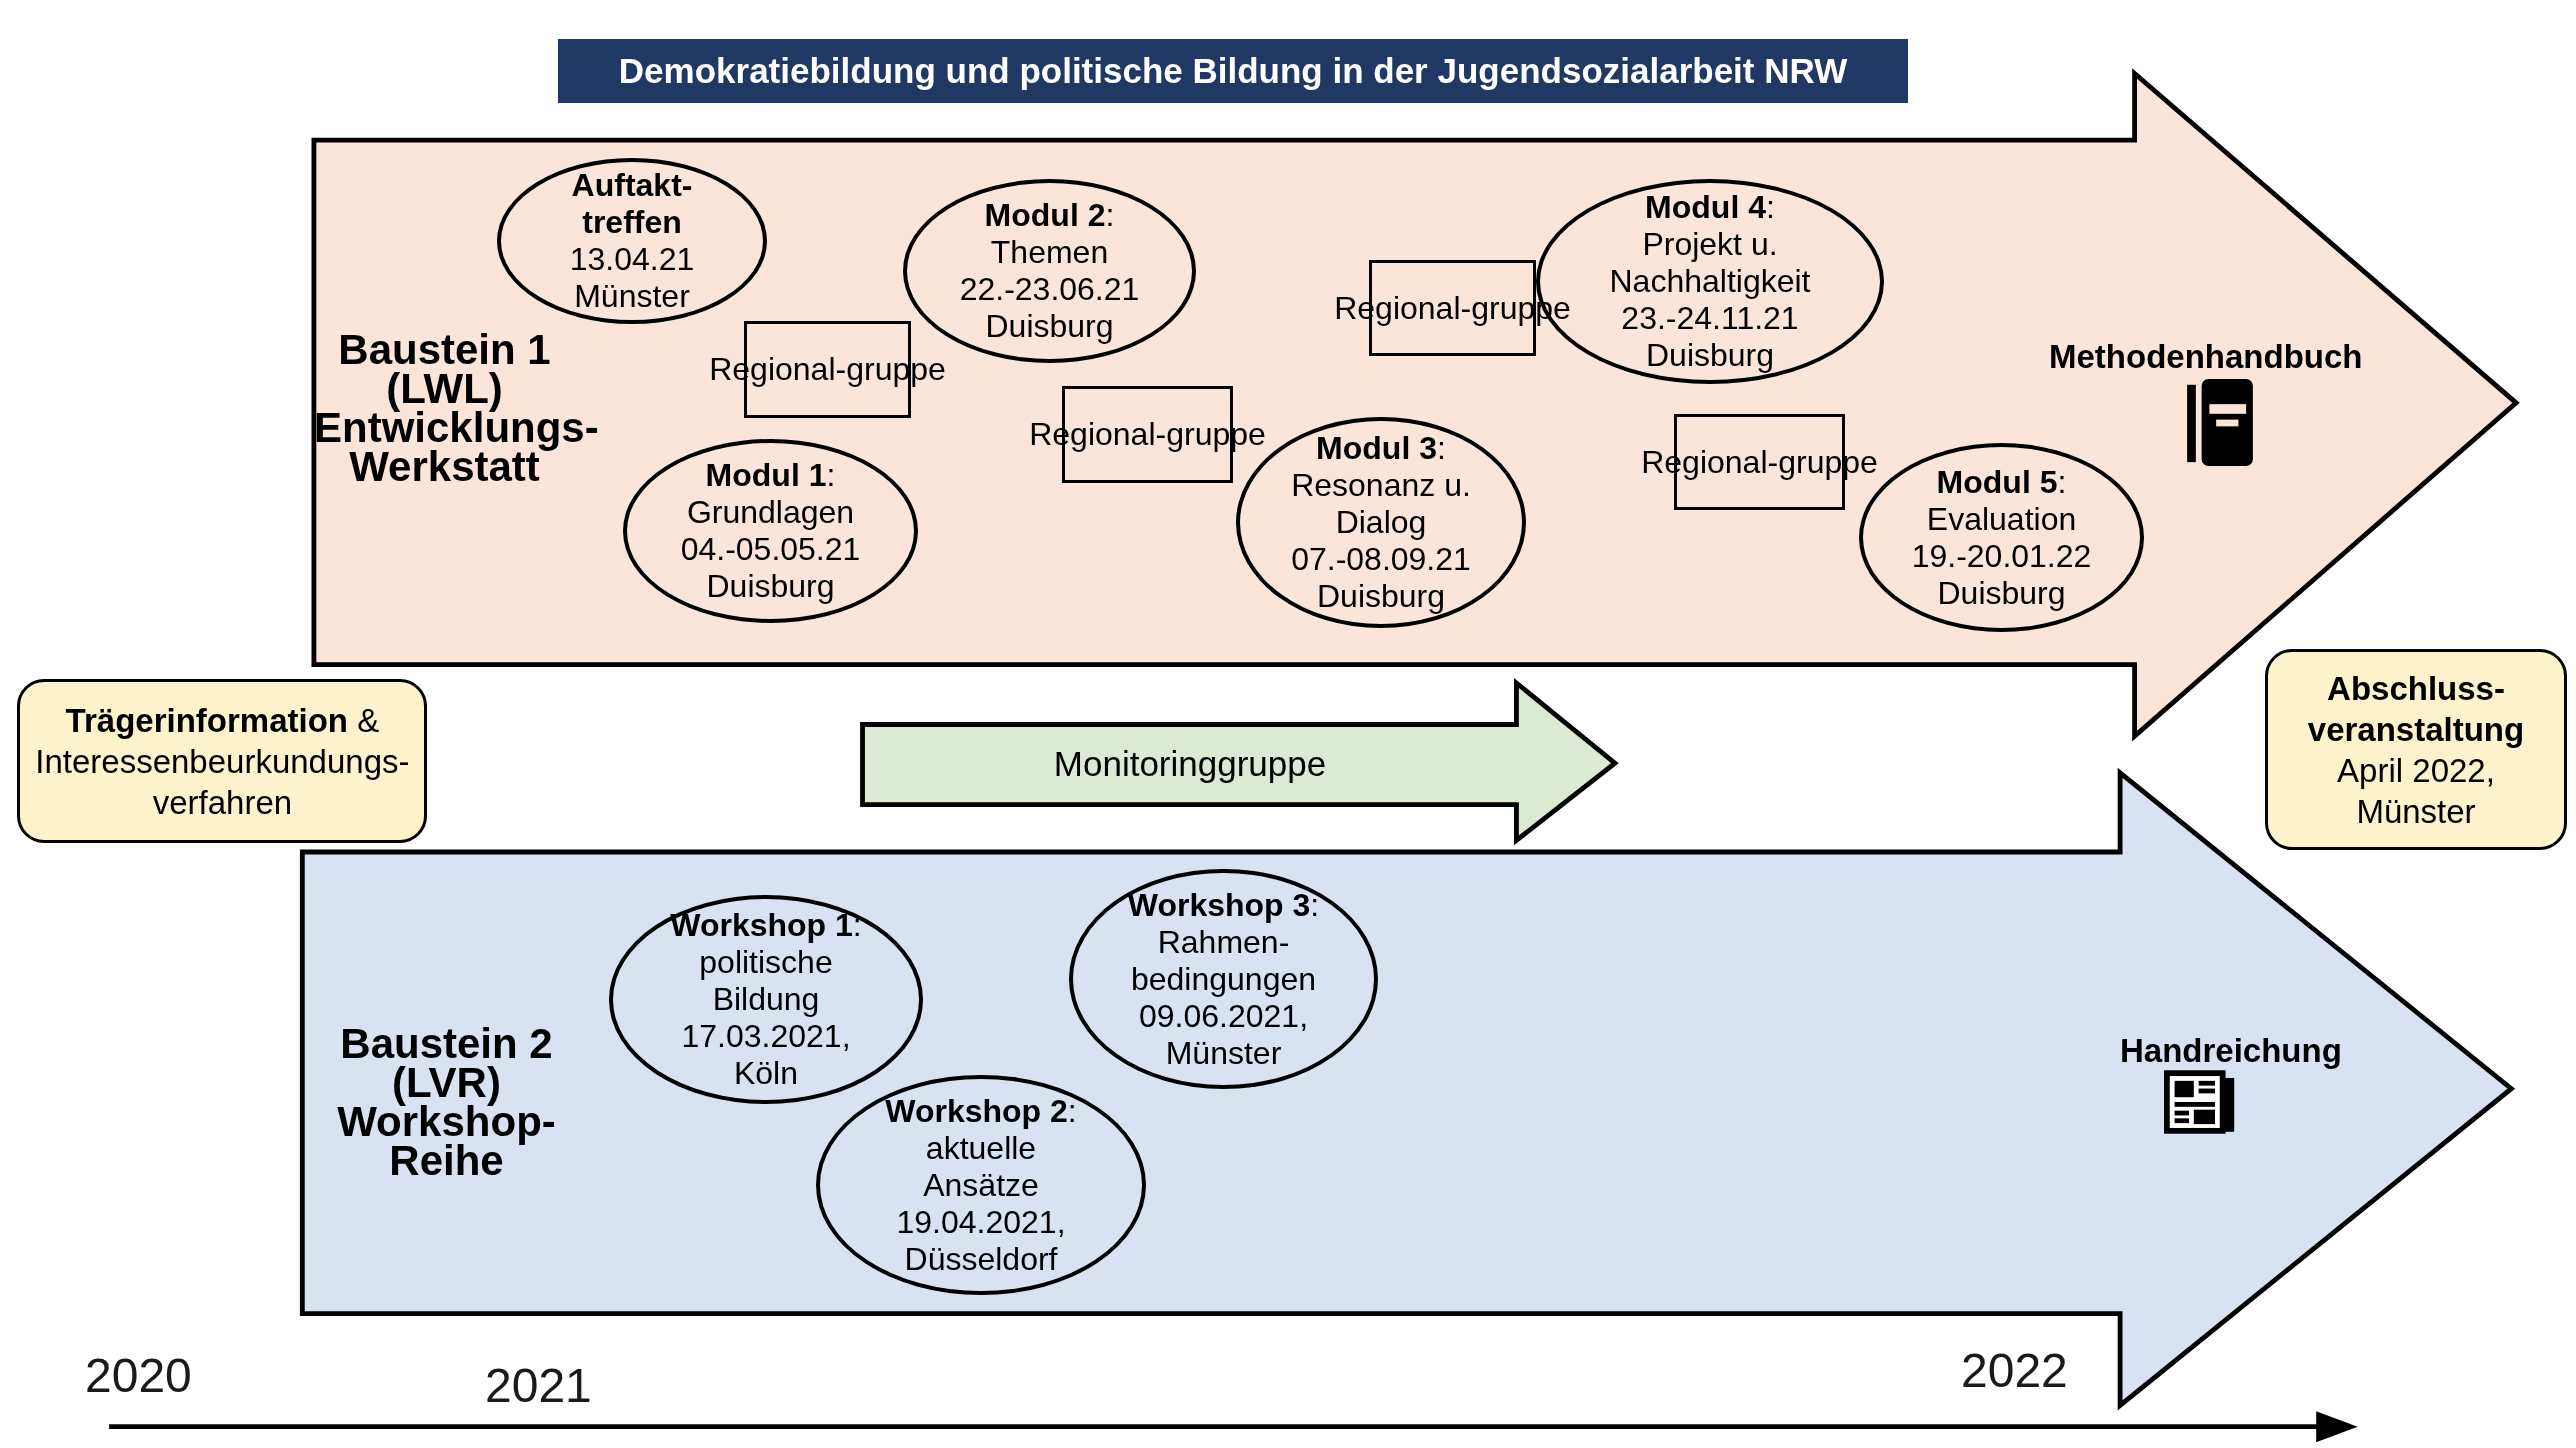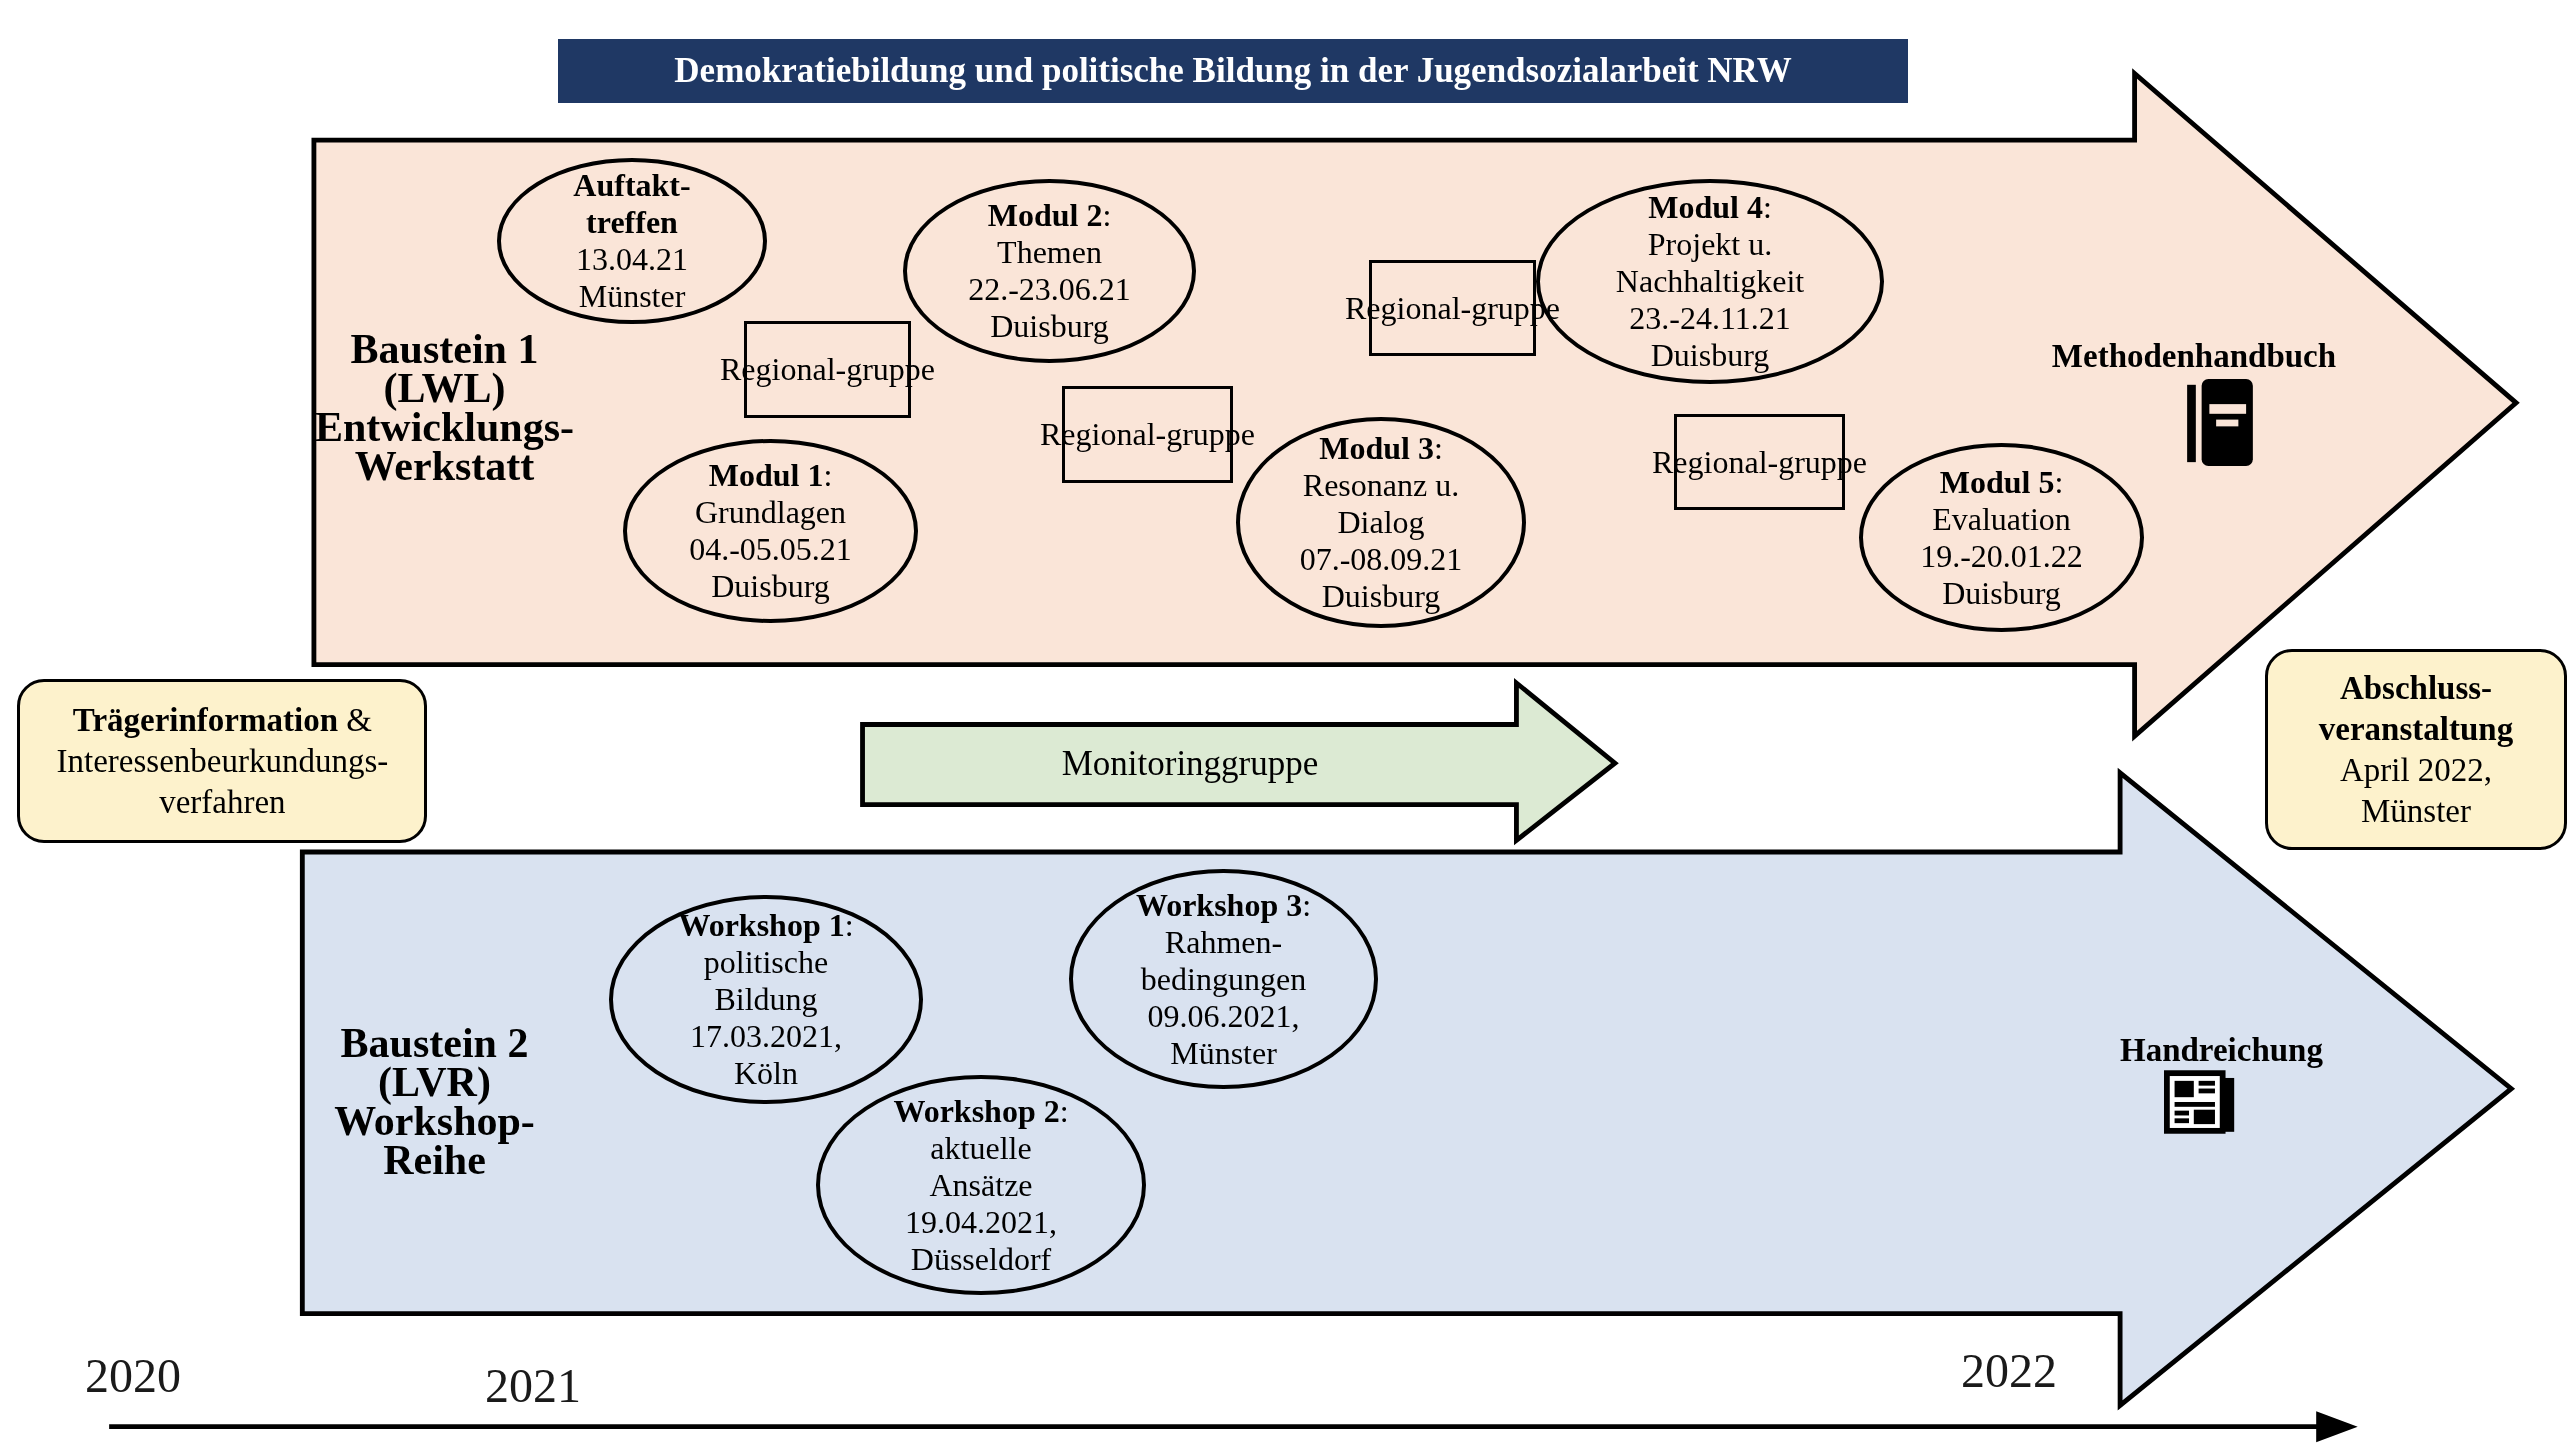--- a/index.html
+++ b/index.html
@@ -1,17 +1,17 @@
 <!DOCTYPE html>
 <html><head>
 <meta charset="utf-8">
 <style>
   html,body{margin:0;padding:0;background:#fff;}
   .canvas{position:relative;width:2576px;height:1449px;background:#fff;overflow:hidden;
-          font-family:Liberation Serif, serif;color:#000;}
+          font-family:Liberation Sans, sans-serif;color:#000;}
   .shapes{position:absolute;left:0;top:0;}
   .title-bar{position:absolute;left:558px;top:39px;width:1350px;height:64px;background:#1f3864;
              color:#fff;font-weight:bold;font-size:35px;display:flex;align-items:center;
              justify-content:center;white-space:nowrap;}
   .ellipse{position:absolute;border:4.8px solid #000;border-radius:50%;display:flex;
            flex-direction:column;justify-content:center;align-items:center;text-align:center;
            font-size:32px;line-height:37px;box-sizing:border-box;}
   .rg-box{position:absolute;border:3.9px solid #000;display:flex;flex-direction:row;
           justify-content:center;align-items:center;text-align:center;font-size:32px;
           line-height:37px;box-sizing:border-box;}
@@ -125,21 +125,21 @@
 
   <div class="mon-label">Monitoringgruppe</div>
 
   <div class="note" style="left:2265px;top:649px;width:302px;height:201px;">
     <div><strong>Abschluss-</strong></div>
     <div><strong>veranstaltung</strong></div>
     <div>April 2022,</div>
     <div>Münster</div>
   </div>
 
-  <div class="b-label" style="left:314px;top:1024px;width:241px;">
+  <div class="b-label" style="left:326px;top:1024px;width:241px;">
     <div>Baustein 2 (LVR)</div>
     <div>Workshop-</div>
     <div>Reihe</div>
   </div>
 
   <div class="ellipse" style="left:609px;top:895px;width:314px;height:209px;">
     <div><strong>Workshop 1</strong><span>:</span></div>
     <div>politische</div>
     <div>Bildung</div>
     <div>17.03.2021,</div>

